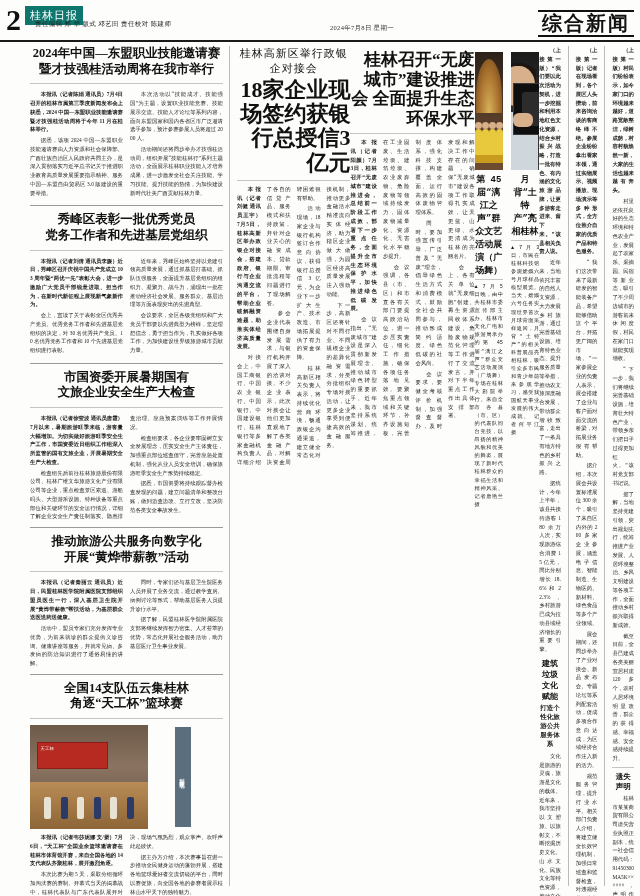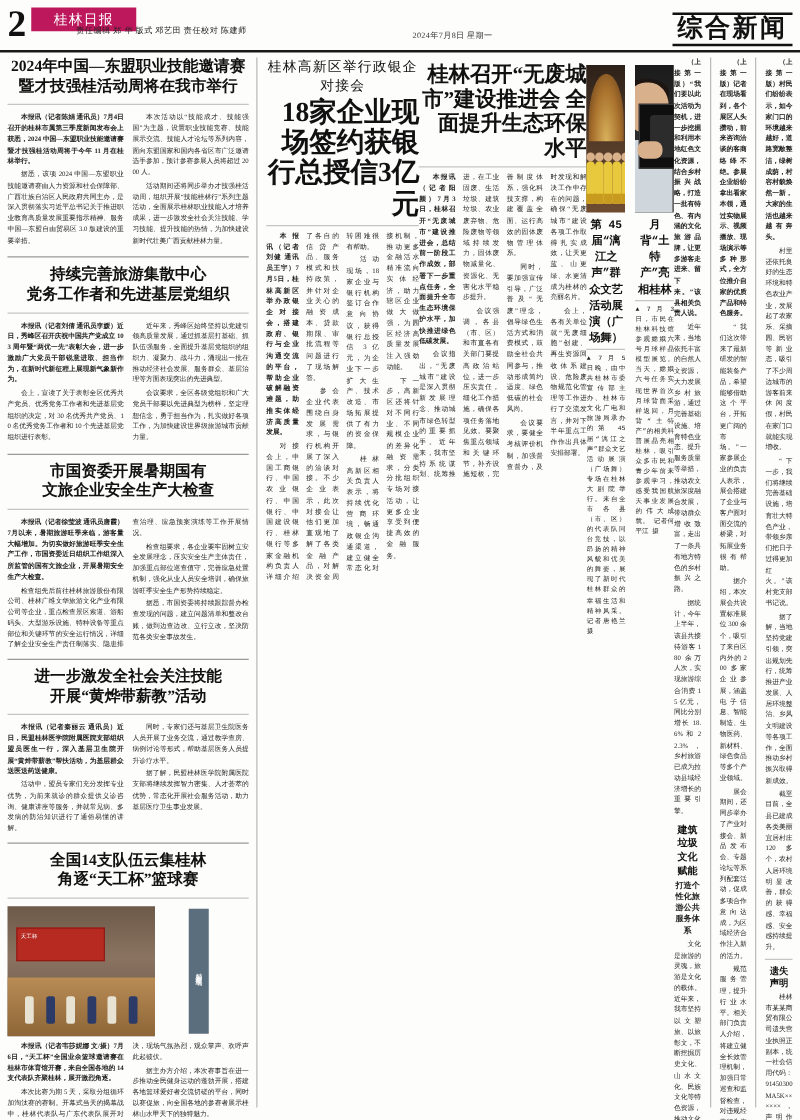--- a/index.html
+++ b/index.html
@@ -28,24 +28,24 @@
   .page-num {
     font-size: 30px;
     font-weight: bold;
     line-height: 1;
     color: #111;
     font-family: "Liberation Serif", serif;
     margin-right: 4px;
     margin-top: 1px;
   }
   .logo-box {
-    background: #be185d;
+    background: #0f766e;
     color: #fff;
     font-size: 11px;
-    padding: 2px 18px;
+    padding: 2px 5px;
     letter-spacing: 1px;
     margin-top: 2px;
     font-family: "DejaVu Sans", sans-serif;
   }
   .editors {
     font-size: 6.5px;
     color: #222;
     margin-top: 16px;
     margin-left: -48px;
     letter-spacing: .4px;
@@ -69,20 +69,21 @@
     border-top: 2px solid #111;
     padding: 1px 4px;
     line-height: 1.05;
   }
 
   
   .body {
     display: flex;
     height: 850px;
     padding: 4px 6px 6px 6px;
+    margin-left: 24px;
   }
   .col-left {
     width: 200px;
     padding-right: 6px;
     border-right: 1px solid #b9b9b9;
   }
   .col-right {
     flex: 1;
     padding-left: 7px;
     display: flex;
@@ -271,21 +272,21 @@
           <p class="para lead">本报讯（记者陈娟 通讯员）7月4日召开的桂林市属第三季度新闻发布会上获悉，2024 中国—东盟职业技能邀请赛暨才技强桂活动周将于今年 11 月在桂林举行。</p>
           <p class="para">据悉，该项 2024 中国—东盟职业技能邀请赛由人力资源和社会保障部、广西壮族自治区人民政府共同主办，是深入贯彻落实习近平总书记关于推进职业教育高质量发展重要指示精神、服务中国—东盟自由贸易区 3.0 版建设的重要举措。</p>
           <p class="para">本次活动以“技能成才、技能强国”为主题，设置职业技能竞赛、技能展示交流、技能人才论坛等系列内容，面向东盟国家和国内各省区市广泛邀请选手参加，预计参赛参展人员将超过 2000 人。</p>
           <p class="para">活动期间还将同步举办才技强桂活动周，组织开展“技能桂林行”系列主题活动，全面展示桂林职业技能人才培养成果，进一步激发全社会关注技能、学习技能、提升技能的热情，为加快建设新时代壮美广西贡献桂林力量。</p>
         </div>
       </div>
 
       <hr class="rule">
 
       <div>
-        <div class="hl h1">持续完善旅游集散中心</div>
+        <div class="hl h1">秀峰区表彰一批优秀党员</div>
         <div class="hl h1">党务工作者和先进基层党组织</div>
         <hr class="rule thin">
         <div class="cols2">
           <p class="para lead">本报讯（记者刘倩 通讯员李媛）近日，秀峰区召开庆祝中国共产党成立 103 周年暨“两优一先”表彰大会，进一步激励广大党员干部锐意进取、担当作为，在新时代新征程上展现新气象新作为。</p>
           <p class="para">会上，宣读了关于表彰全区优秀共产党员、优秀党务工作者和先进基层党组织的决定，对 30 名优秀共产党员、10 名优秀党务工作者和 10 个先进基层党组织进行表彰。</p>
           <p class="para">近年来，秀峰区始终坚持以党建引领高质量发展，通过抓基层打基础、抓队伍强服务，全面提升基层党组织的组织力、凝聚力、战斗力，涌现出一批在推动经济社会发展、服务群众、基层治理等方面表现突出的先进典型。</p>
           <p class="para">会议要求，全区各级党组织和广大党员干部要以先进典型为榜样，坚定理想信念，勇于担当作为，扎实做好各项工作，为加快建设世界级旅游城市贡献力量。</p>
         </div>
       </div>
 
@@ -299,21 +300,21 @@
           <p class="para lead">本报讯（记者徐莹波 通讯员唐霞）7月以来，暑期旅游旺季来临，游客量大幅增加。为切实做好旅游旺季安全生产工作，市国资委近日组织工作组深入所监管的国有文旅企业，开展暑期安全生产大检查。</p>
           <p class="para">检查组先后前往桂林旅游股份有限公司、桂林广维文华旅游文化产业有限公司等企业，重点检查景区索道、游船码头、大型游乐设施、特种设备等重点部位和关键环节的安全运行情况，详细了解企业安全生产责任制落实、隐患排查治理、应急预案演练等工作开展情况。</p>
           <p class="para">检查组要求，各企业要牢固树立安全发展理念，压实安全生产主体责任，加强重点部位巡查值守，完善应急处置机制，强化从业人员安全培训，确保旅游旺季安全生产形势持续稳定。</p>
           <p class="para">据悉，市国资委将持续跟踪督办检查发现的问题，建立问题清单和整改台账，做到边查边改、立行立改，坚决防范各类安全事故发生。</p>
         </div>
       </div>
 
       <hr class="rule">
 
       <div>
-        <div class="hl h1">进一步激发全社会关注技能</div>
+        <div class="hl h1">推动旅游公共服务向数字化</div>
         <div class="hl h1">开展“黄烨带薪教”活动</div>
         <hr class="rule thin">
         <div class="cols2">
           <p class="para lead">本报讯（记者秦丽云 通讯员）近日，民盟桂林医学院附属医院支部组织盟员医生一行，深入基层卫生院开展“黄烨带薪教”帮扶活动，为基层群众送医送药送健康。</p>
           <p class="para">活动中，盟员专家们充分发挥专业优势，为前来就诊的群众提供义诊咨询、健康讲座等服务，并就常见病、多发病的防治知识进行了通俗易懂的讲解。</p>
           <p class="para">同时，专家们还与基层卫生院医务人员开展了业务交流，通过教学查房、病例讨论等形式，帮助基层医务人员提升诊疗水平。</p>
           <p class="para">据了解，民盟桂林医学院附属医院支部将继续发挥智力密集、人才荟萃的优势，常态化开展社会服务活动，助力基层医疗卫生事业发展。</p>
         </div>
       </div>
 

